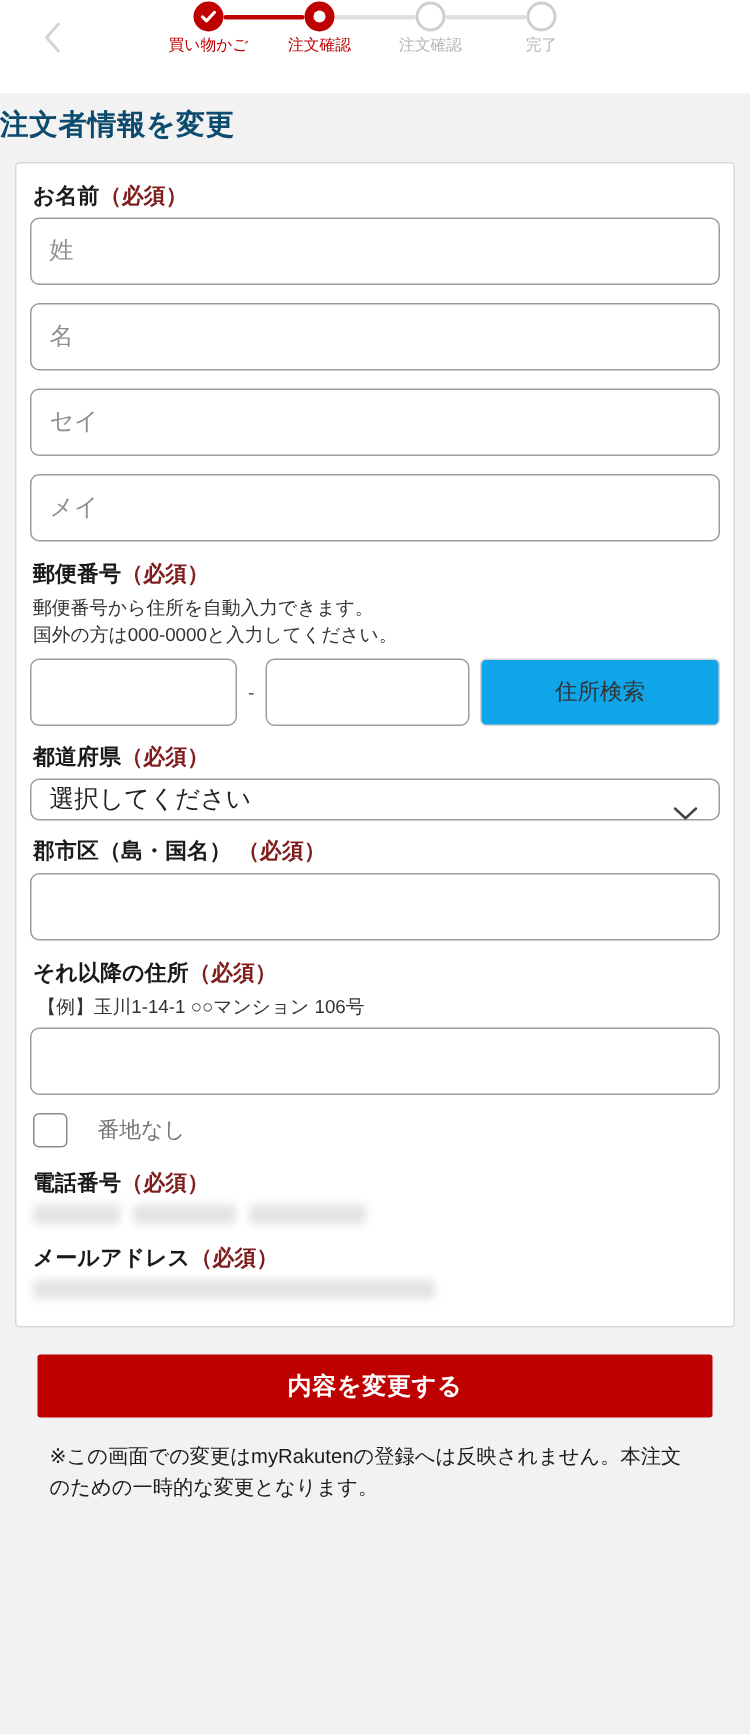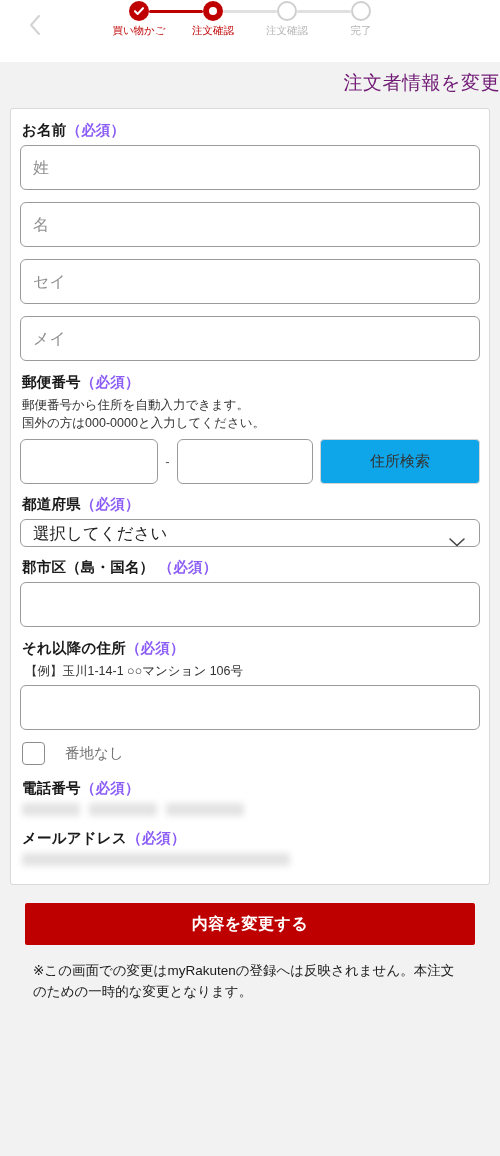--- a/index.html
+++ b/index.html
@@ -75,45 +75,45 @@
     align-items: center;
     margin: 0 -27px;
     width: 54px;
   }
   .connector .line { height: 3px; width: 100%; border-radius: 2px; }
   .connector .line.on { background: #bf0000; }
   .connector .line.off { background: #e0e0e0; }
 
   
   .page-title {
-    text-align: right;
+    text-align: left;
     font-size: 19px;
-    font-weight: normal;
-    color: #701a75;
+    font-weight: bold;
+    color: #0c4a6e;
     padding: 8px 0 12px 0;
     letter-spacing: 0.5px;
   }
 
   
   .card {
     margin: 0 10px;
     background: #ffffff;
     border: 1px solid #d9d9d9;
     border-radius: 3px;
     padding: 12px 9px 14px 9px;
   }
 
   .field-label {
     font-size: 14.5px;
     font-weight: bold;
     color: #1a1a1a;
     margin: 0 0 5px 2px;
     letter-spacing: 0.2px;
   }
-  .req { color: #8b5cf6; }
+  .req { color: #7f1d1d; }
 
   .help-text {
     font-size: 12.5px;
     color: #333333;
     line-height: 1.4;
     margin: 0 0 7px 2px;
   }
   .example-text {
     font-size: 12.5px;
     color: #333333;

